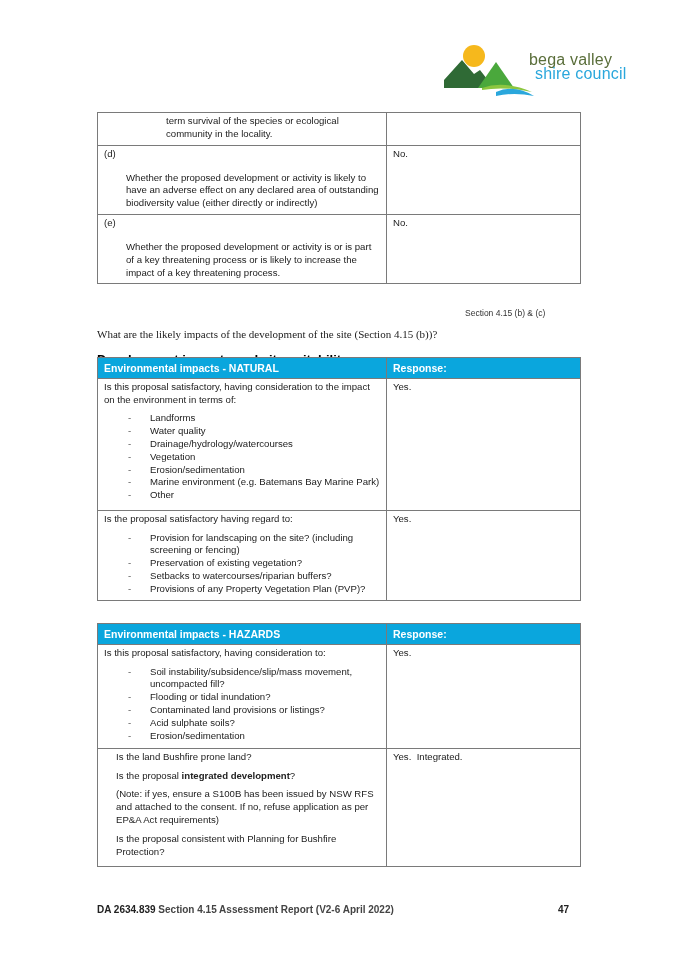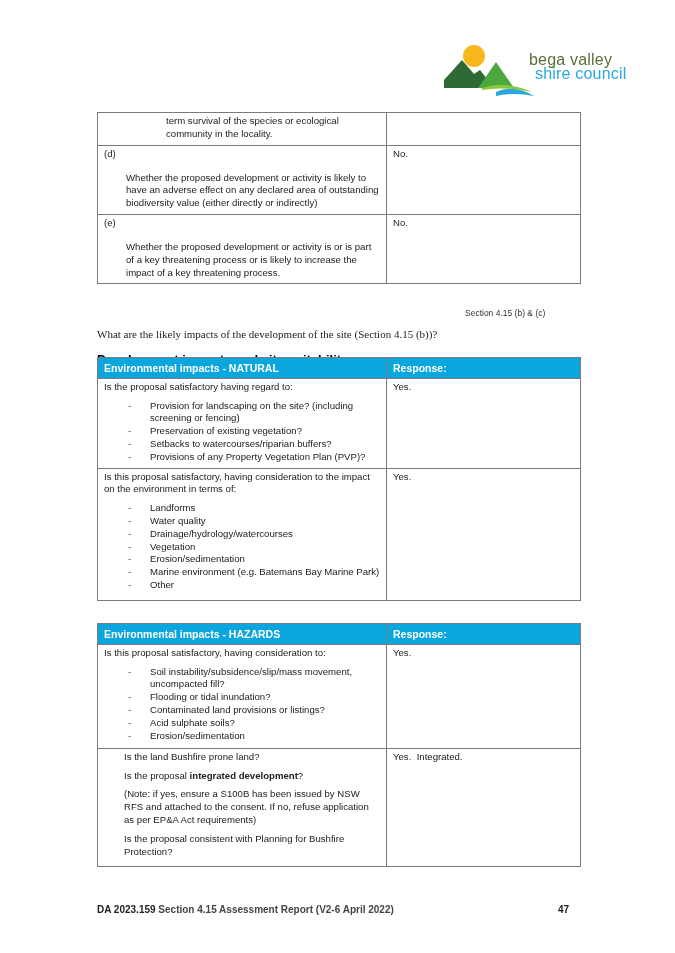--- a/index.html
+++ b/index.html
@@ -24,21 +24,21 @@
   .lbl { display: inline-block; width: 22px; }
   .hang { display: flex; }
   .hang .lbl { flex: 0 0 22px; }
   .hang .txt { flex: 1; margin-top: 24px; }
 
   ul.dash { list-style: none; margin: 6px 0 0 0; padding: 0; }
   ul.dash li { display: flex; line-height: 12.8px; }
   ul.dash li .d { flex: 0 0 46px; text-align: left; padding-left: 24px; box-sizing: border-box; color: #555; }
   ul.dash li .x { flex: 1; }
 
-  p.par { margin: 0 0 6px 12px; padding-left: 8px; }
+  p.par { margin: 0 0 6px 4px; padding-left: 8px; }
   p.par:last-child { margin-bottom: 0; }
 
   .sec-head { position: absolute; left: 97px; top: 304px; font-size: 13px; font-weight: bold; color: #000000; margin-top: 48px; }
   .sec-ref { position: absolute; left: 465px; top: 308px; font-size: 8.5px; color: #333; }
   .sec-q { position: absolute; left: 97px; top: 328px; font-size: 11px; color: #222; font-family: Liberation Serif, serif; }
 
   .footer-left { position: absolute; left: 97px; top: 904px; font-size: 10px; font-weight: bold; color: #222; }
   .footer-left .grey { color: #444; }
   .footer-num { position: absolute; left: 558px; top: 904px; font-size: 10px; font-weight: bold; color: #222; }
 </style>
@@ -95,75 +95,75 @@
 <table class="t-nat">
   <colgroup>
       <col class="c1">
       <col class="c2">
     </colgroup>
   <tbody>
       <tr>
     <th>Environmental impacts - NATURAL</th>
     <th>Response:</th>
   </tr>
+  <tr style="height:132px;">
+    <td>
+      <div>Is this proposal satisfactory, having consideration to the impact on the environment in terms of:</div>
+      <ul class="dash">
+        <li>
+              <span class="d">-</span>
+              <span class="x">Landforms</span>
+            </li>
+        <li>
+              <span class="d">-</span>
+              <span class="x">Water quality</span>
+            </li>
+        <li>
+              <span class="d">-</span>
+              <span class="x">Drainage/hydrology/watercourses</span>
+            </li>
+        <li>
+              <span class="d">-</span>
+              <span class="x">Vegetation</span>
+            </li>
+        <li>
+              <span class="d">-</span>
+              <span class="x">Erosion/sedimentation</span>
+            </li>
+        <li>
+              <span class="d">-</span>
+              <span class="x">Marine environment (e.g. Batemans Bay Marine Park)</span>
+            </li>
+        <li>
+              <span class="d">-</span>
+              <span class="x">Other</span>
+            </li>
+      </ul>
+    </td>
+    <td>Yes.</td>
+  </tr>
   <tr style="height:88px;">
     <td>
       <div>Is the proposal satisfactory having regard to:</div>
       <ul class="dash">
         <li>
               <span class="d">-</span>
               <span class="x">Provision for landscaping on the site? (including screening or fencing)</span>
             </li>
         <li>
               <span class="d">-</span>
               <span class="x">Preservation of existing vegetation?</span>
             </li>
         <li>
               <span class="d">-</span>
               <span class="x">Setbacks to watercourses/riparian buffers?</span>
             </li>
         <li>
               <span class="d">-</span>
               <span class="x">Provisions of any Property Vegetation Plan (PVP)?</span>
-            </li>
-      </ul>
-    </td>
-    <td>Yes.</td>
-  </tr>
-  <tr style="height:132px;">
-    <td>
-      <div>Is this proposal satisfactory, having consideration to the impact on the environment in terms of:</div>
-      <ul class="dash">
-        <li>
-              <span class="d">-</span>
-              <span class="x">Landforms</span>
-            </li>
-        <li>
-              <span class="d">-</span>
-              <span class="x">Water quality</span>
-            </li>
-        <li>
-              <span class="d">-</span>
-              <span class="x">Drainage/hydrology/watercourses</span>
-            </li>
-        <li>
-              <span class="d">-</span>
-              <span class="x">Vegetation</span>
-            </li>
-        <li>
-              <span class="d">-</span>
-              <span class="x">Erosion/sedimentation</span>
-            </li>
-        <li>
-              <span class="d">-</span>
-              <span class="x">Marine environment (e.g. Batemans Bay Marine Park)</span>
-            </li>
-        <li>
-              <span class="d">-</span>
-              <span class="x">Other</span>
             </li>
       </ul>
     </td>
     <td>Yes.</td>
   </tr>
 </tbody>
   </table>
 
 <table class="t-haz">
   <colgroup>
@@ -208,14 +208,14 @@
       <p class="par">Is the land Bushfire prone land?</p>
       <p class="par"><span>Is the proposal </span><b>integrated development</b><span>?</span></p>
       <p class="par">(Note: if yes, ensure a S100B has been issued by NSW RFS and attached to the consent. If no, refuse application as per EP&amp;A Act requirements)</p>
       <p class="par">Is the proposal consistent with Planning for Bushfire Protection?</p>
     </td>
     <td style="white-space:pre;">Yes.  Integrated.</td>
   </tr>
 </tbody>
   </table>
 
-<div class="footer-left"><span>DA 2023.159</span><span class="grey"> Section 4.15 Assessment Report (V2-6 April 2022)</span></div>
+<div class="footer-left"><span>DA 2634.839</span><span class="grey"> Section 4.15 Assessment Report (V2-6 April 2022)</span></div>
 <div class="footer-num">47</div>
 
 </body></html>

